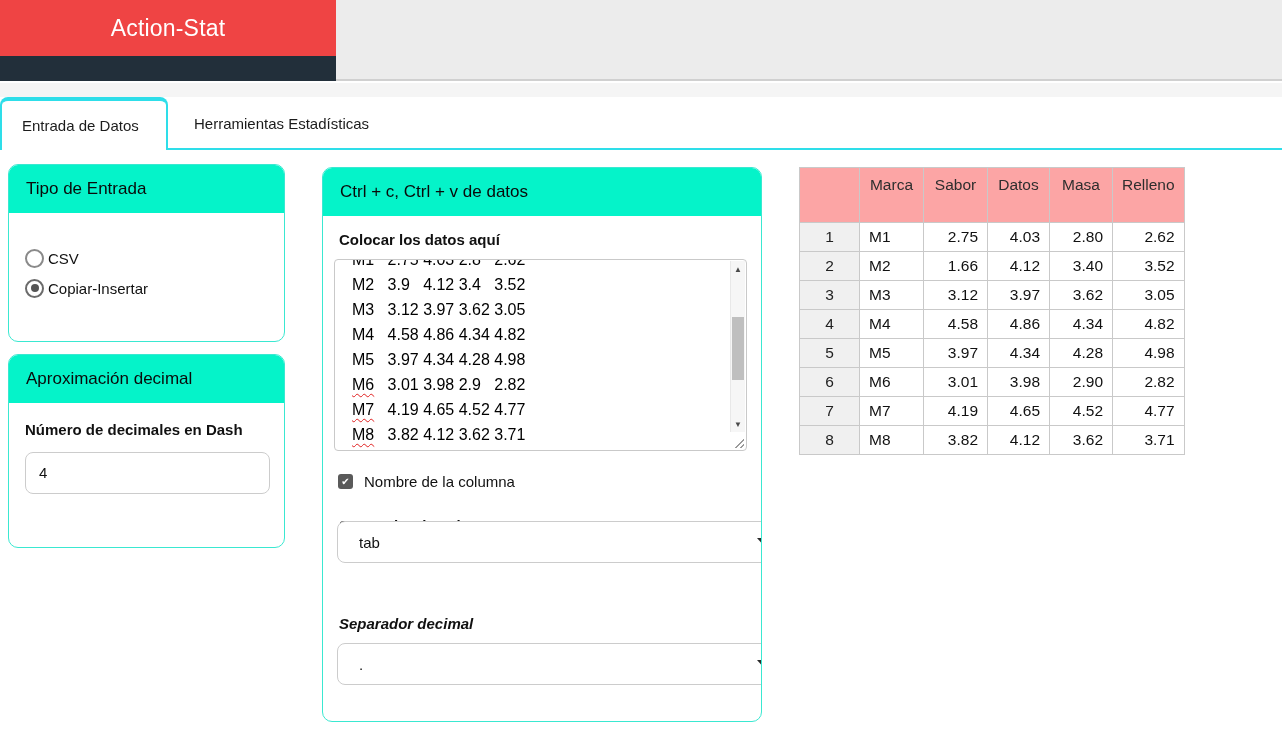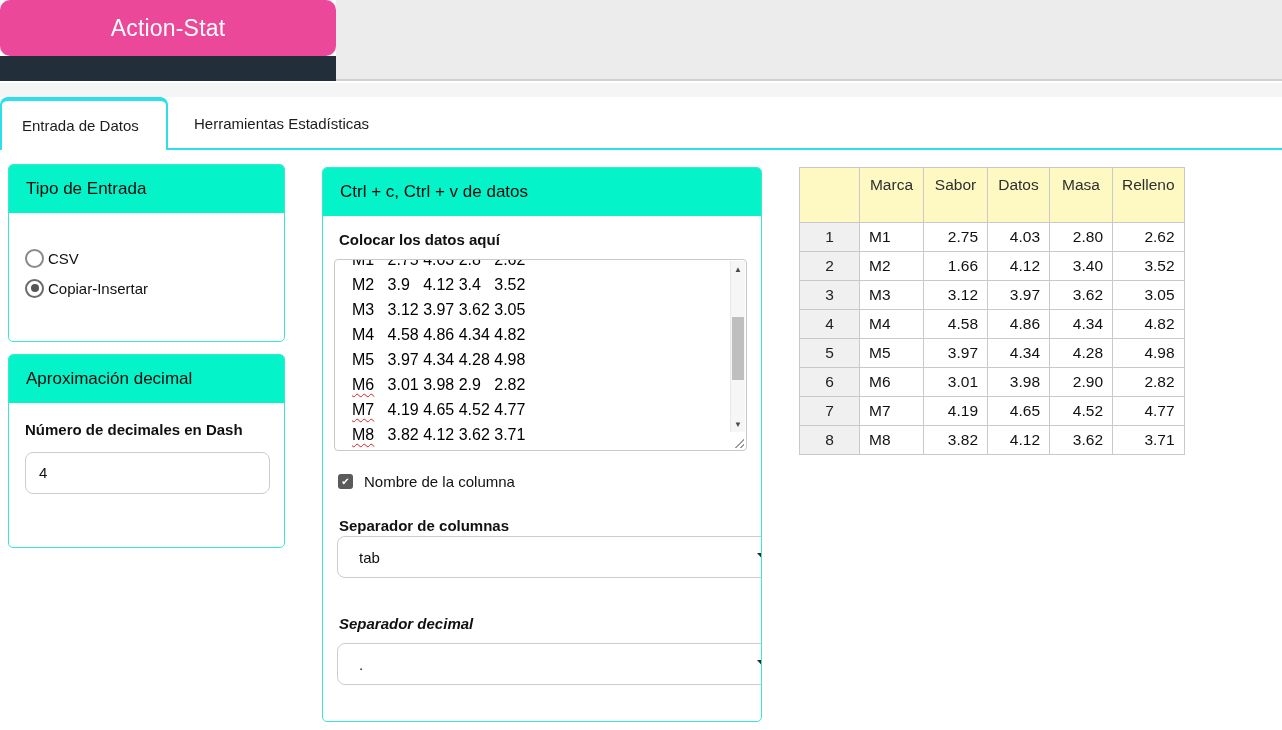--- a/index.html
+++ b/index.html
@@ -3,38 +3,38 @@
 <meta charset="utf-8">
 <style>
   html,body{margin:0;padding:0;}
   body{
     position:relative;width:1282px;height:730px;overflow:hidden;
     background:#ffffff;font-family:"Liberation Sans",sans-serif;color:#111;
   }
   .abs{position:absolute;box-sizing:border-box;}
 
   
-  .brand{left:0;top:0;width:336px;height:56px;background:#ec4899;display:flex;align-items:center;justify-content:center;border-radius:10px;}
+  .brand{left:0;top:0;width:336px;height:56px;background:#ef4444;display:flex;align-items:center;justify-content:center;}
   .brand-title{color:#ffffff;font-size:23px;letter-spacing:.2px;}
   .brand-sub{left:0;top:56px;width:336px;height:25px;background:#222f3a;}
   .header-right{left:336px;top:0;width:946px;height:81px;background:#ececec;border-bottom:2px solid #d0d0d0;}
   .header-gap{left:0;top:83px;width:1282px;height:14px;background:#f5f5f5;}
 
   
   .tab-active{
     left:0;top:97px;width:168px;height:53px;background:#fff;
     border-top:4px solid #2edee9;border-right:2px solid #2edee9;border-left:2px solid #2edee9;
     border-radius:8px 8px 0 0;display:flex;align-items:center;padding-left:20px;
     font-size:15px;color:#1c1c1c;cursor:default;
   }
   .tab-inactive{left:170px;top:97px;height:53px;display:flex;align-items:center;padding-left:24px;font-size:15px;color:#1c1c1c;}
   .tab-underline{left:168px;top:148px;width:1114px;height:2px;background:#2edee9;}
 
   
-  .panel{background:#fff;border:1px solid #3ae8d1;border-radius:5px;overflow:hidden;}
+  .panel{background:#fff;border:1px solid #3ae8d1;border-radius:10px;overflow:hidden;}
   .panel-header{height:48px;background:#05f3c9;display:flex;align-items:center;padding-left:17px;font-size:17px;color:#0a0a0a;}
 
   .panel-input-type{left:8px;top:164px;width:277px;height:178px;}
   .panel-decimals{left:8px;top:354px;width:277px;height:194px;}
   .panel-paste{left:322px;top:167px;width:440px;height:555px;}
 
   
   .radio-group{margin-top:34px;padding-left:16px;}
   .radio-row{display:flex;align-items:center;gap:4px;height:22px;margin-bottom:8px;font-size:15px;}
   .radio{width:15px;height:15px;border-radius:50%;border:2px solid #8a8a8a;background:#fff;flex:0 0 auto;display:flex;align-items:center;justify-content:center;}
@@ -62,29 +62,29 @@
   .resize-handle{position:absolute;right:2px;bottom:2px;width:11px;height:11px;
     background:repeating-linear-gradient(135deg,transparent 0 2px,#9a9a9a 2px 3.5px);
     clip-path:polygon(100% 0,100% 100%,0 100%);}
 
   .chk-row{position:absolute;left:15px;top:305px;display:flex;align-items:center;gap:11px;font-size:15px;}
   .checkbox{width:15px;height:15px;border-radius:3px;background:#5a5a5a;display:flex;align-items:center;justify-content:center;color:#fff;font-size:10px;line-height:1;}
   .sep1-label{position:absolute;left:16px;top:349px;}
   .sep2-label{position:absolute;left:16px;top:447px;font-style:italic;}
   .dropdown{position:absolute;left:14px;width:412px;height:40px;border:1px solid #cccccc;border-radius:8px;background:#fff;
     display:flex;align-items:center;justify-content:space-between;padding:0 21px;font-size:15px;color:#111;cursor:default;}
-  .dd1{top:368px;}
+  .dd1{top:353px;}
   .dd2{top:475px;}
   .dd-arrow{width:0;height:0;border-left:7px solid transparent;border-right:7px solid transparent;border-top:8px solid #2a2a2a;}
 
   
   .data-table{left:799px;top:167px;}
   table{border-collapse:collapse;font-size:15.5px;}
   th,td{border:1px solid #c9c9c9;}
-  thead th{background:#fef9c3;height:46px;vertical-align:top;padding:8px 9px 0 9px;font-weight:400;color:#2e2e2e;text-align:center;}
+  thead th{background:#fca5a5;height:46px;vertical-align:top;padding:8px 9px 0 9px;font-weight:400;color:#2e2e2e;text-align:center;}
   tbody td{height:28px;padding:0 9px;color:#111;background:#fff;}
   td.idx{background:#f0f0f0;text-align:center;color:#222;}
   td.name{text-align:left;}
   td.num{text-align:right;}
 </style>
 </head>
 <body>
 
 <div class="abs brand">
   <span class="brand-title">Action-Stat</span>

